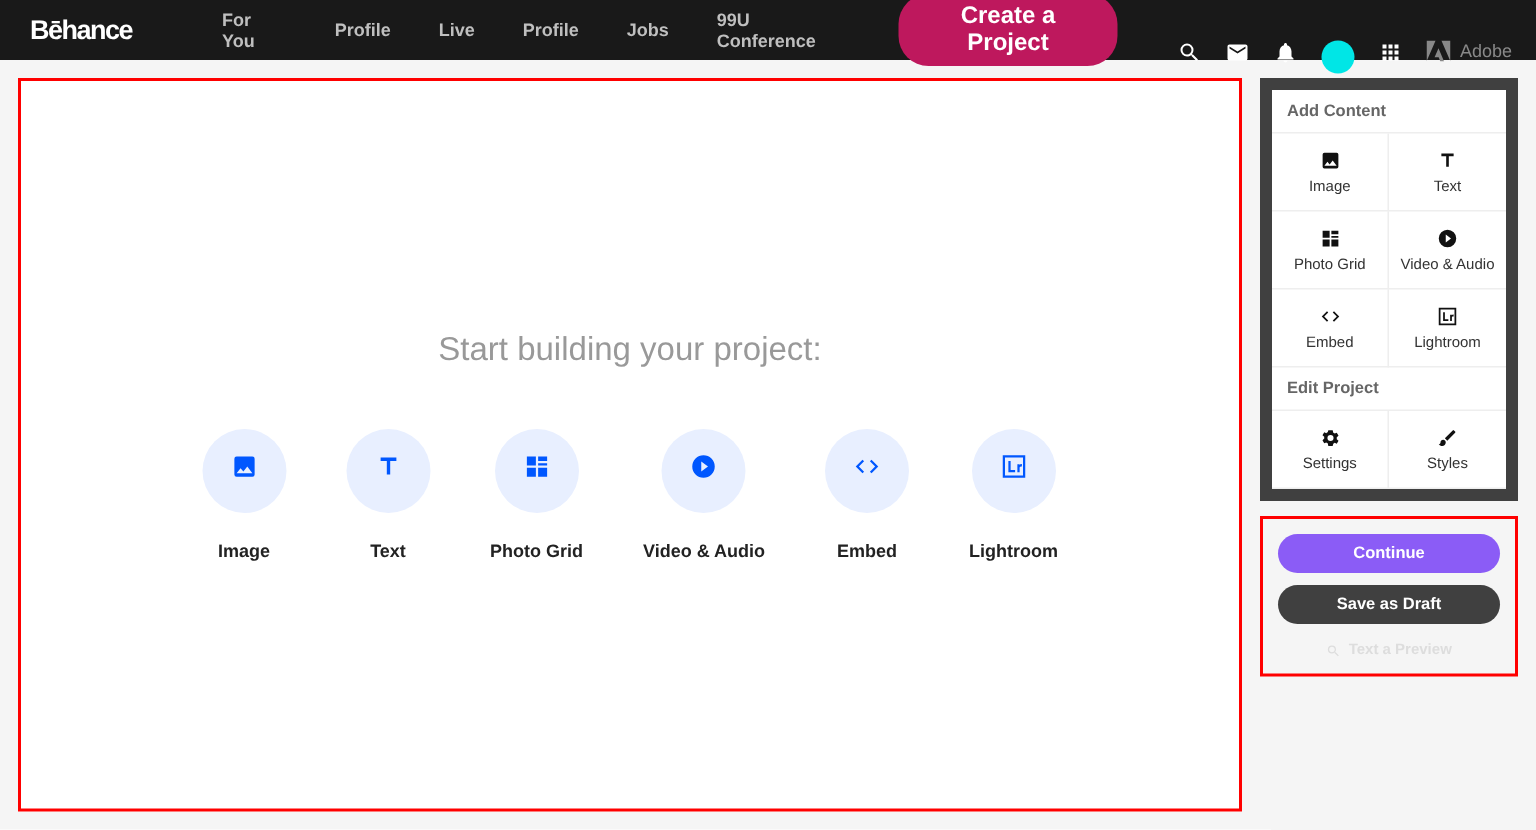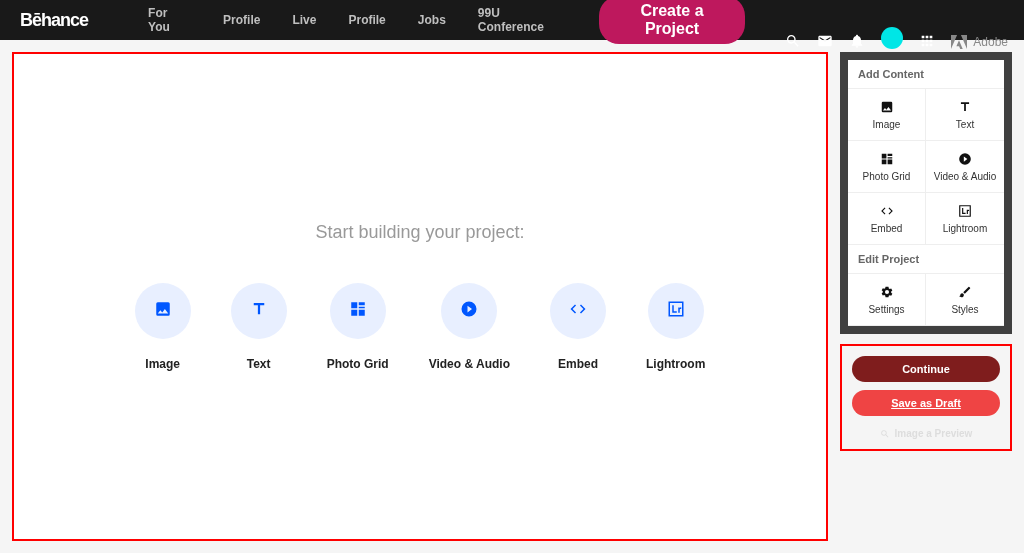--- a/index.html
+++ b/index.html
@@ -44,21 +44,21 @@
     color: #fff;
     border: none;
     border-radius: 20px;
     padding: 6px 14px;
     font-size: 16px;
     font-weight: 700;
     cursor: pointer;
   }
   .header-right {
     display: flex;
-    align-items: flex-end;
+    align-items: flex-start;
     gap: 16px;
     margin-left: 40px;
     margin-top: 36px;
   }
   .hicon {
     width: 16px; height: 16px;
     display: flex; align-items: center; justify-content: center;
     cursor: pointer;
   }
   .hicon svg { width: 16px; height: 16px; fill: #fff; }
@@ -85,21 +85,21 @@
     background: #fff;
     border: 2px solid #ff0000;
     display: flex;
     flex-direction: column;
     align-items: center;
     justify-content: center;
     position: relative;
   }
   .canvas-title {
     color: #999;
-    font-size: 18px;
+    font-size: 22px;
     font-weight: 400;
     margin-bottom: 40px;
   }
   .tool-row {
     display: flex;
     gap: 40px;
   }
   .tool {
     display: flex;
     flex-direction: column;
@@ -170,22 +170,22 @@
   .pill-btn {
     width: 100%;
     border: none;
     border-radius: 20px;
     padding: 7px 0;
     font-size: 11px;
     font-weight: 600;
     cursor: pointer;
     color: #fff;
   }
-  .pill-continue { background: #7f1d1d; }
-  .pill-draft { background: #ef4444; text-decoration: underline; }
+  .pill-continue { background: #8b5cf6; }
+  .pill-draft { background: #404040; }
   .preview-link {
     font-size: 10px;
     color: #ddd;
     font-weight: 600;
     display: flex;
     align-items: center;
     gap: 5px;
     cursor: pointer;
     margin-top: 4px;
   }
@@ -354,17 +354,17 @@
       </div>
     </div>
 
     <div class="panel-actions">
       <button class="pill-btn pill-continue">Continue</button>
       <button class="pill-btn pill-draft">Save as Draft</button>
       <div class="preview-link">
         <svg viewBox="0 0 24 24">
             <path d="M15.5 14h-.79l-.28-.27A6.471 6.471 0 0016 9.5 6.5 6.5 0 109.5 16c1.61 0 3.09-.59 4.23-1.57l.27.28v.79l5 5L20.49 19l-5-5zm-6 0C7.01 14 5 11.99 5 9.5S7.01 5 9.5 5 14 7.01 14 9.5 11.99 14 9.5 14z"></path>
           </svg>
-        <span>Image a Preview</span>
+        <span>Text a Preview</span>
       </div>
     </div>
   </div>
 </div>
 
 </body></html>

